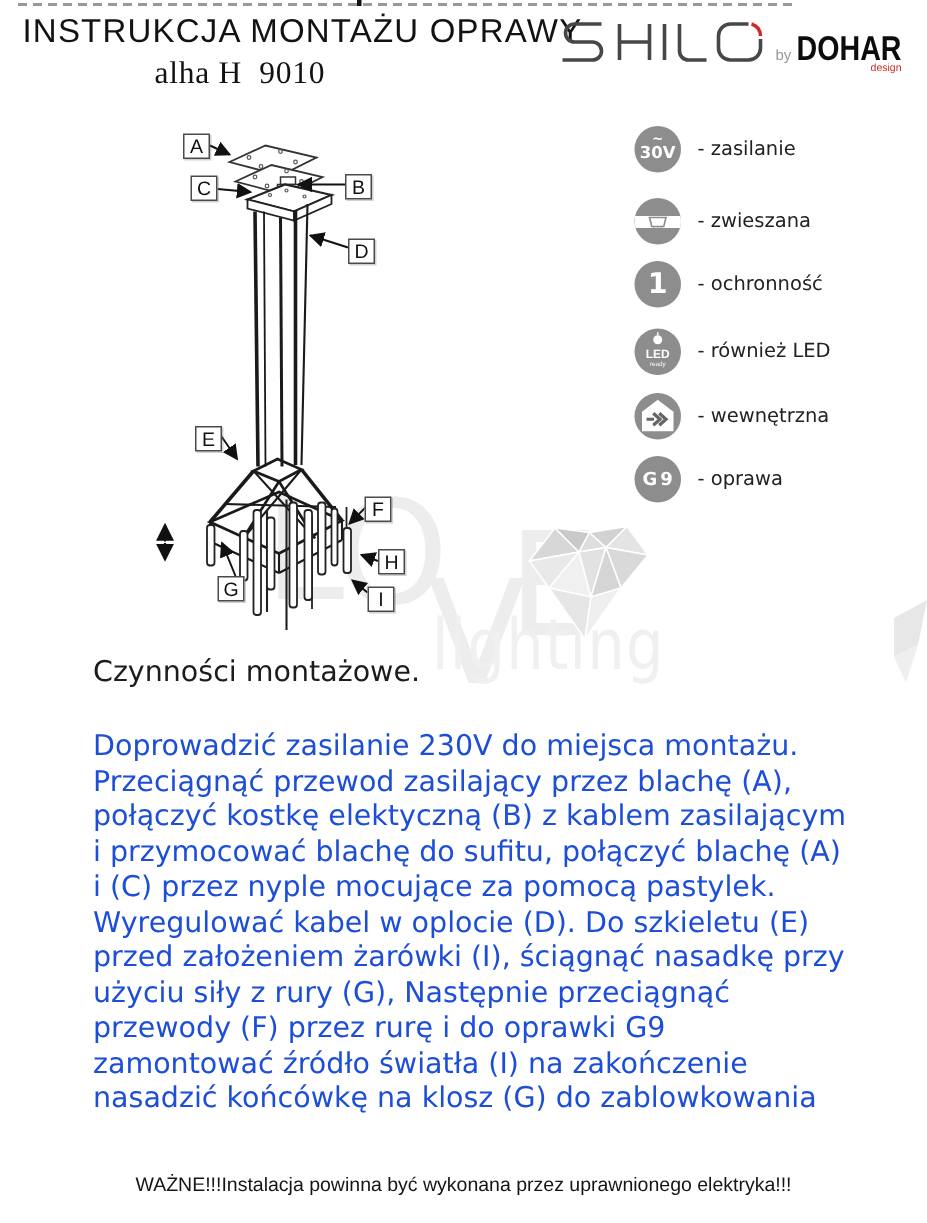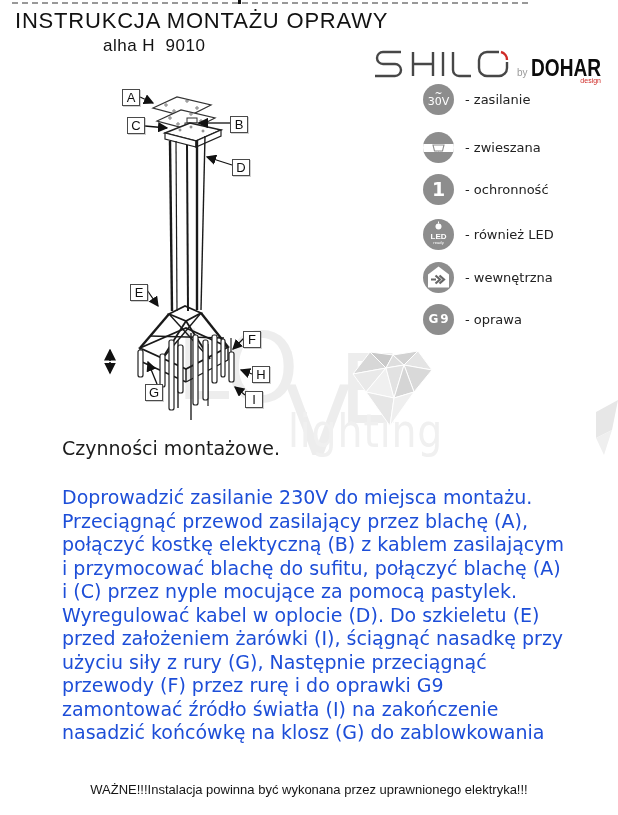--- a/index.html
+++ b/index.html
@@ -7,34 +7,34 @@
         font-family:"DejaVu Sans",sans-serif;color:#1a1a1a;}
 
   
   .scanline{position:absolute;left:12px;top:2px;width:516px;height:0;
             border-top:2px dashed rgba(70,70,70,.55);z-index:4;}
   .scandot{position:absolute;left:238px;top:0;width:3px;height:4px;background:#111;z-index:4;}
 
   
   .title{position:absolute;left:15px;top:8px;font-family:"Liberation Sans",sans-serif;
          font-size:22px;letter-spacing:.8px;color:#121212;z-index:4;white-space:pre;text-align:center;}
-  .subtitle{position:absolute;left:103px;top:36px;font-family:Liberation Sans, sans-serif;
-            font-size:17px;letter-spacing:.5px;color:#121212;z-index:4;white-space:pre;}
-  .logo{position:absolute;left:371px;top:11px;z-index:4;margin-top:36px;}
+  .subtitle{position:absolute;left:103px;top:36px;font-family:Liberation Serif, serif;
+            font-size:21px;letter-spacing:.5px;color:#121212;z-index:4;white-space:pre;}
+  .logo{position:absolute;left:371px;top:11px;z-index:4;}
 
   
   .specs{position:absolute;left:423px;top:84px;z-index:4;}
   .spec-row{display:flex;align-items:center;}
   .m17{margin-bottom:17px}.m11{margin-bottom:11px}.m14{margin-bottom:14px}.m12{margin-bottom:12px}
   .circle{width:31px;height:31px;border-radius:50%;background:#8d8d8d;flex:0 0 31px;
           display:flex;flex-direction:column;align-items:center;justify-content:center;
           color:#fff;overflow:hidden;}
   .spec-label{margin-left:11px;font-size:13px;color:#222;white-space:pre;}
   .gtop{font-size:9px;line-height:5px;font-weight:bold;}
-  .gmain{font-size:11px;line-height:12px;font-weight:normal;}
+  .gmain{font-size:11px;line-height:12px;font-weight:bold;}
   .gone{font-size:19px;font-weight:bold;line-height:19px;}
   .gg9{font-size:12px;font-weight:bold;letter-spacing:2px;line-height:13px;padding-left:2px;}
 
   
   .wm{position:absolute;left:176px;top:318px;z-index:1;white-space:nowrap;}
   .wm-letter{display:inline-block;font-size:96px;line-height:1;color:#ededed;}
   .wm-o{margin-left:-6px;transform:translateY(3px);}
   .wm-v{margin-left:-14px;transform:translateY(56px);}
   .wm-e{margin-left:-12px;transform:translateY(24px);}
   .wm2{position:absolute;left:288px;top:407px;z-index:1;font-size:47px;line-height:1;

